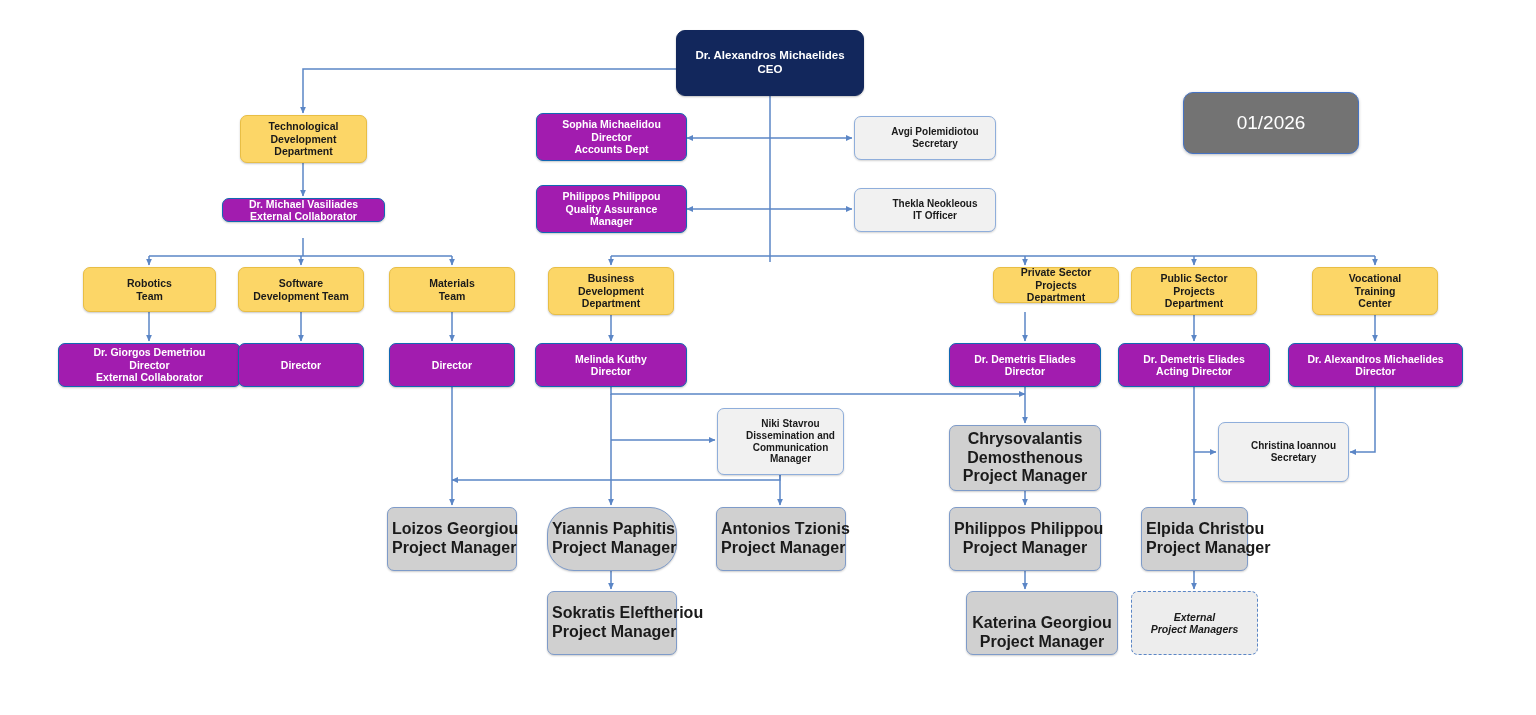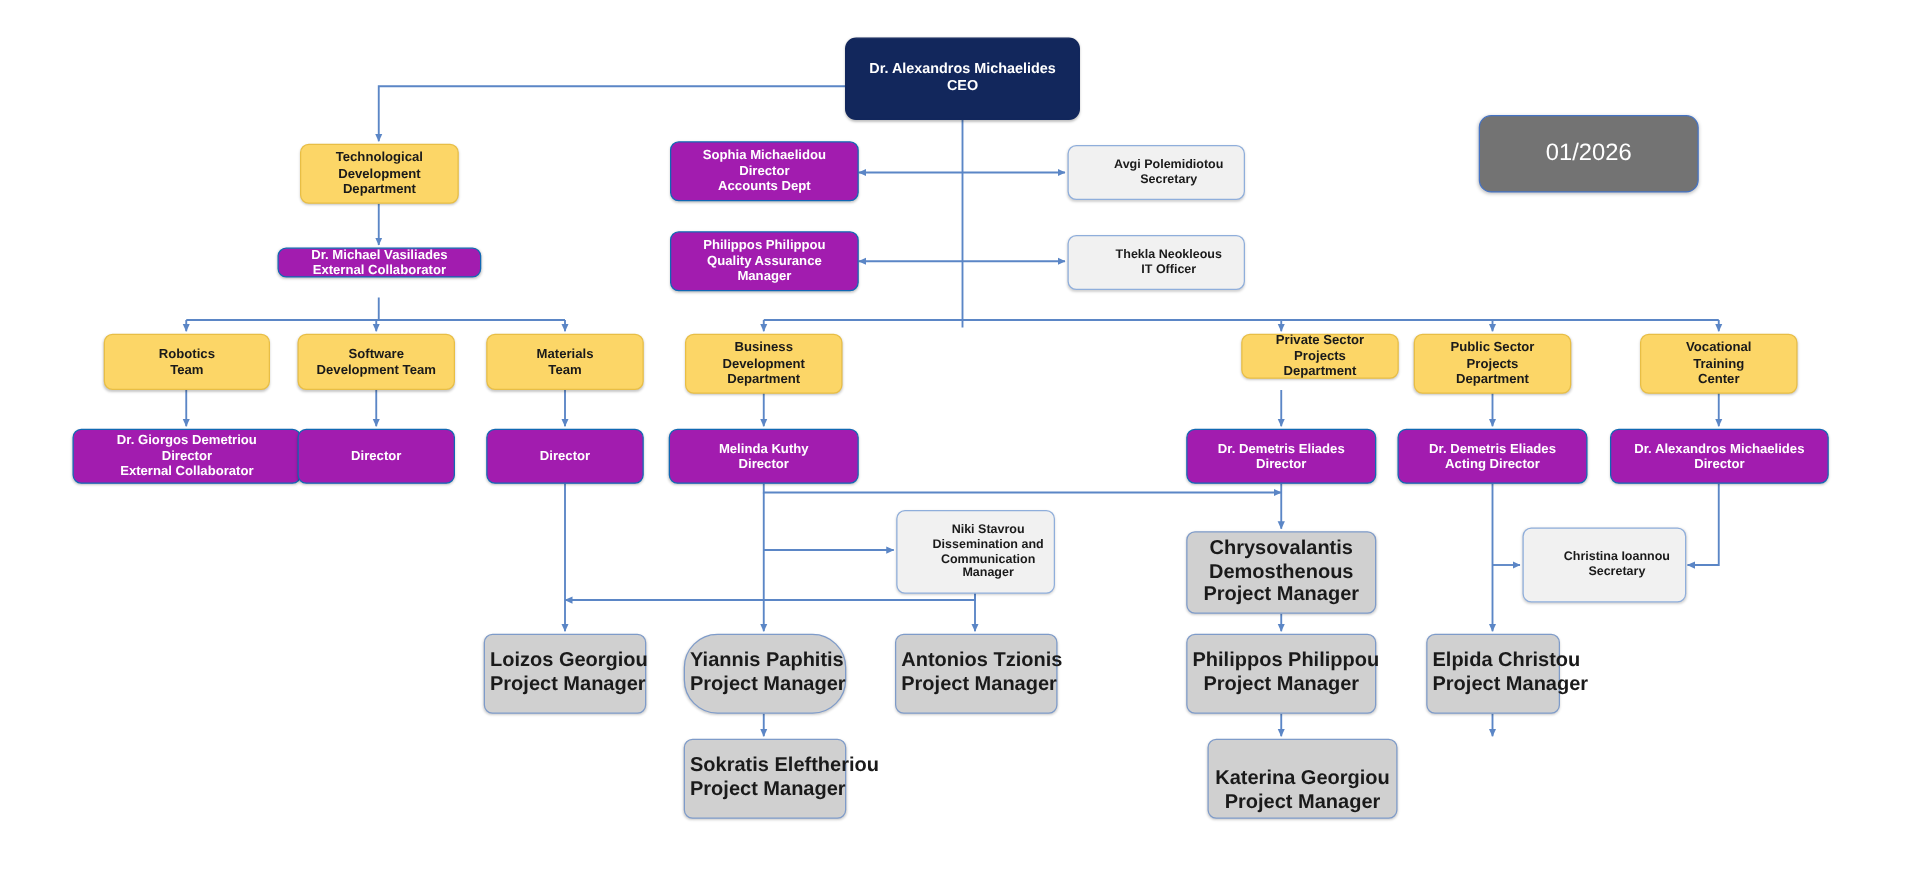--- a/index.html
+++ b/index.html
@@ -359,20 +359,26 @@
       <span class="ln">Dr. Demetris Eliades</span>
       <span class="ln">Acting Director</span>
     </span>
   </div>
   <div class="node v-pm" style="left:1141px;top:507px;width:107px;height:64px;">
     <span class="lines">
       <span class="ln">Elpida Christou</span>
       <span class="ln">Project Manager</span>
     </span>
   </div>
+  <div class="node v-dashed" style="left:1131px;top:591px;width:127px;height:64px;">
+    <span class="lines">
+      <span class="ln">External</span>
+      <span class="ln">Project Managers</span>
+    </span>
+  </div>
 
   <div class="node v-dept" style="left:1312px;top:267px;width:126px;height:48px;">
     <span class="lines">
       <span class="ln">Vocational</span>
       <span class="ln">Training</span>
       <span class="ln">Center</span>
     </span>
   </div>
   <div class="node v-dir" style="left:1288px;top:343px;width:175px;height:44px;">
     <span class="lines">

